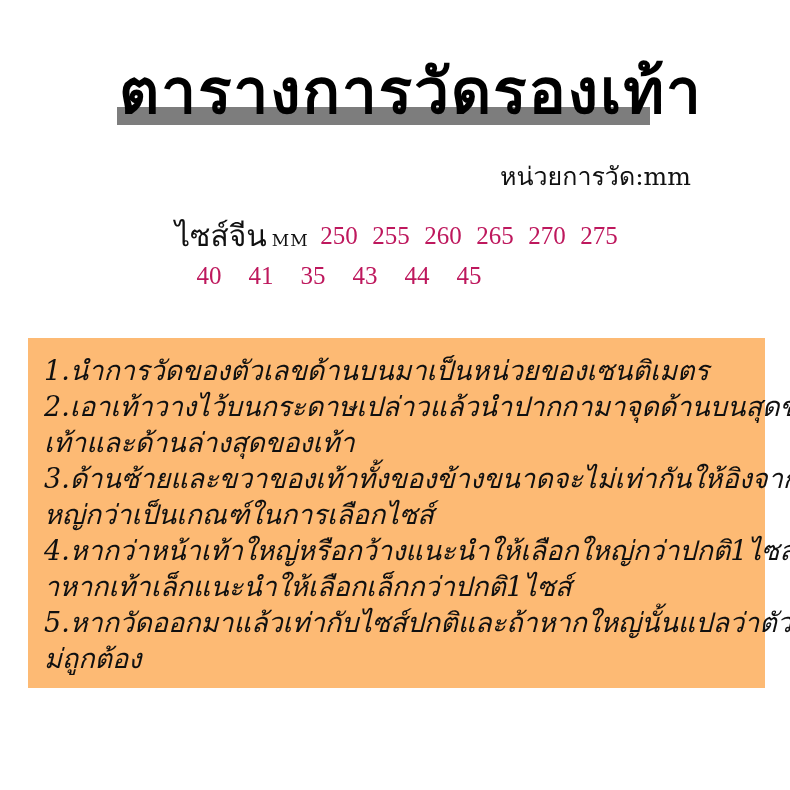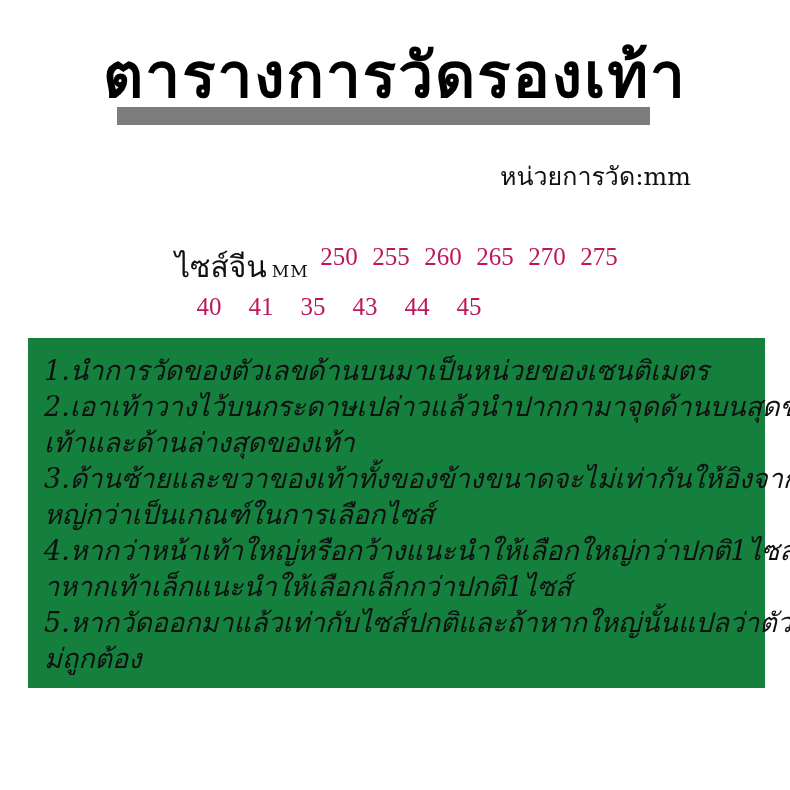--- a/index.html
+++ b/index.html
@@ -21,21 +21,21 @@
     width: 533px;
     height: 18px;
     background: #7d7d7d;
     z-index: 1;
   }
   .page-title {
     position: absolute;
     left: 30px;
     top: 42px;
     width: 730px;
-    margin: 0;
+    margin: 16px;
     text-align: center;
     font-family: "Liberation Sans", sans-serif;
     font-weight: 900;
     font-size: 62px;
     letter-spacing: 2px;
     line-height: 1.1;
     color: #000;
     z-index: 2;
     white-space: nowrap;
   }
@@ -48,23 +48,22 @@
     font-size: 25px;
     color: #111;
     white-space: nowrap;
   }
 
   
   .size-row {
     position: absolute;
     left: 175px;
     display: flex;
-    align-items: flex-start;
+    align-items: center;
     white-space: nowrap;
-    margin-top: 31px;
   }
   .size-row.row-0 { top: 212px; }
   .size-row.row-1 { top: 262px; }
   .row-label {
     width: 130px;
     font-size: 30px;
     color: #111;
   }
   .label-unit {
     font-size: 17px;
@@ -80,21 +79,21 @@
     color: #be185d;
   }
 
   
   .instructions-box {
     position: absolute;
     left: 28px;
     top: 338px;
     width: 737px;
     height: 350px;
-    background: #15803d;
+    background: #fdba74;
     box-sizing: border-box;
     padding: 15px 10px 0 16px;
     z-index: 1;
   }
   .instr-line {
     font-style: italic;
     font-size: 27px;
     line-height: 36px;
     color: #101010;
     white-space: nowrap;

